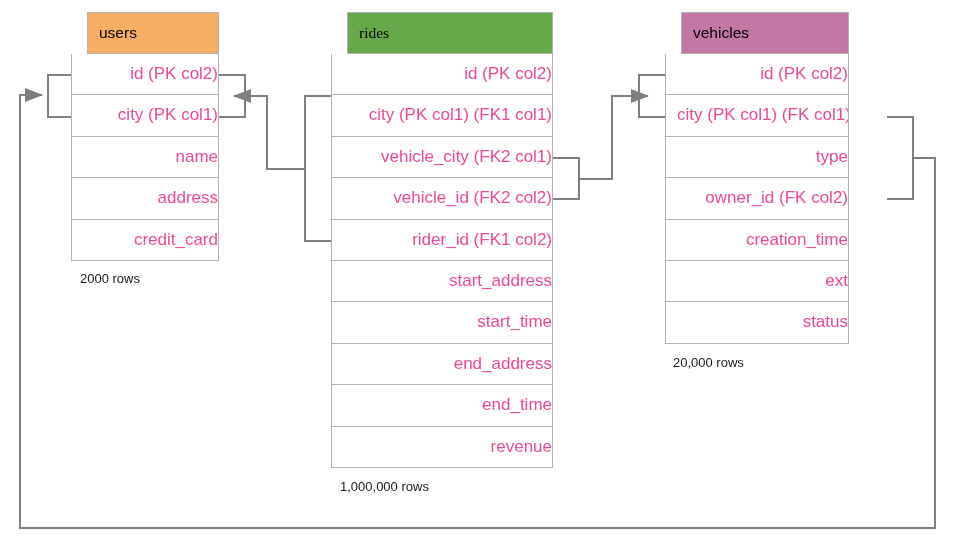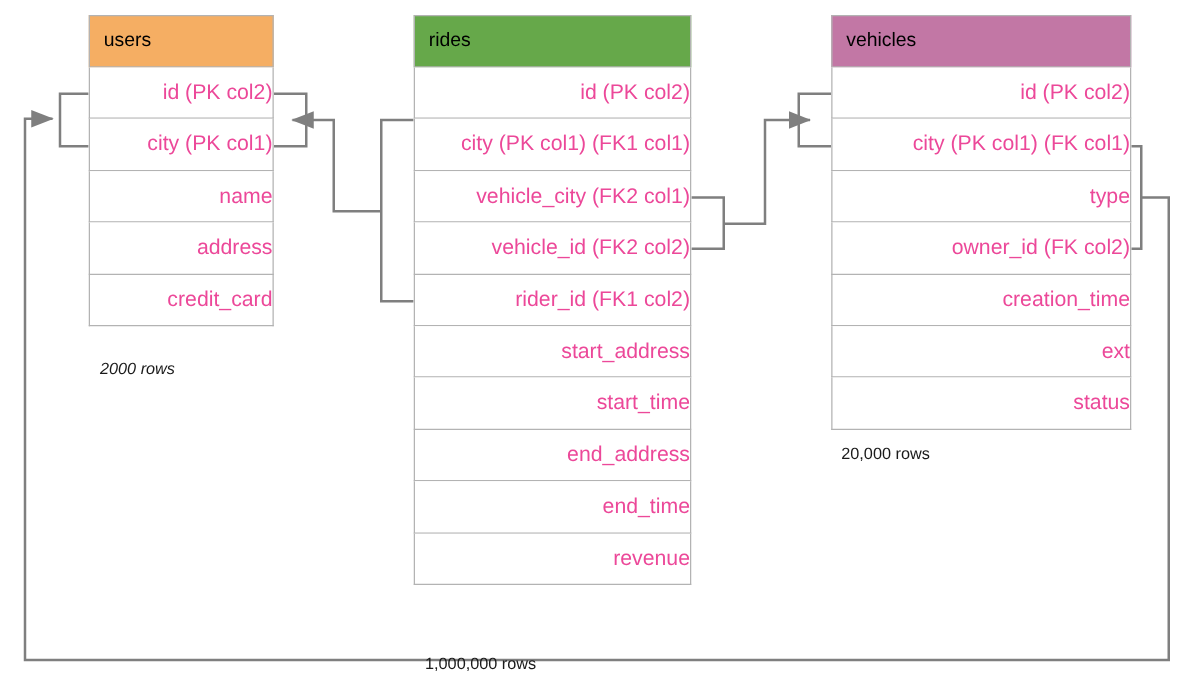--- a/index.html
+++ b/index.html
@@ -36,20 +36,21 @@
   .entity-header {
     box-sizing: border-box;
     border: 1px solid #b3b3b3;
     height: 42px;
     line-height: 40px;
     padding-left: 11px;
     font-size: 15.5px;
     color: #000000;
     white-space: nowrap;
     overflow: hidden;
+    margin-left: 16px;
   }
   .entity-field {
     box-sizing: border-box;
     border: 1px solid #b3b3b3;
     border-top: none;
     height: 41.4px;
     line-height: 40px;
     padding-left: 11px;
     font-size: 17px;
     color: #ec4899;
@@ -106,38 +107,38 @@
   </svg>
 
   <div class="entity" style="left:71px; top:12px; width:148px;">
     <div class="entity-header" style="background:#f5ae63;">users</div>
     <div class="entity-field">id (PK col2)</div>
     <div class="entity-field">city (PK col1)</div>
     <div class="entity-field">name</div>
     <div class="entity-field">address</div>
     <div class="entity-field">credit_card</div>
   </div>
-  <div class="rowcount" style="left:80px; top:287px;font-style:italic;">2000 rows</div>
+  <div class="rowcount" style="left:80px; top:271px;">2000 rows</div>
 
   <div class="entity" style="left:331px; top:12px; width:222px;">
-    <div class="entity-header" style="background:#66a84a;">rides</div>
+    <div class="entity-header" style="background:#66a84a;font-family:Liberation Serif, serif;">rides</div>
     <div class="entity-field">id (PK col2)</div>
     <div class="entity-field">city (PK col1) (FK1 col1)</div>
     <div class="entity-field">vehicle_city (FK2 col1)</div>
     <div class="entity-field">vehicle_id (FK2 col2)</div>
     <div class="entity-field">rider_id (FK1 col2)</div>
     <div class="entity-field">start_address</div>
     <div class="entity-field">start_time</div>
     <div class="entity-field">end_address</div>
     <div class="entity-field">end_time</div>
     <div class="entity-field">revenue</div>
   </div>
-  <div class="rowcount" style="left:340px; top:479px;margin-top:44px;">1,000,000 rows</div>
+  <div class="rowcount" style="left:340px; top:479px;">1,000,000 rows</div>
 
-  <div class="entity" style="left:665px; top:12px; width:240px;">
+  <div class="entity" style="left:665px; top:12px; width:184px;">
     <div class="entity-header" style="background:#c277a5;">vehicles</div>
     <div class="entity-field">id (PK col2)</div>
     <div class="entity-field">city (PK col1) (FK col1)</div>
     <div class="entity-field">type</div>
     <div class="entity-field">owner_id (FK col2)</div>
     <div class="entity-field">creation_time</div>
     <div class="entity-field">ext</div>
     <div class="entity-field">status</div>
   </div>
   <div class="rowcount" style="left:673px; top:355px;">20,000 rows</div>

